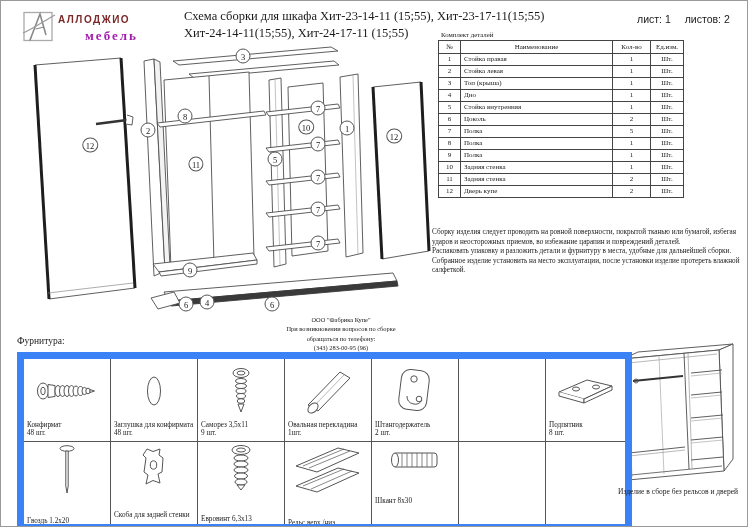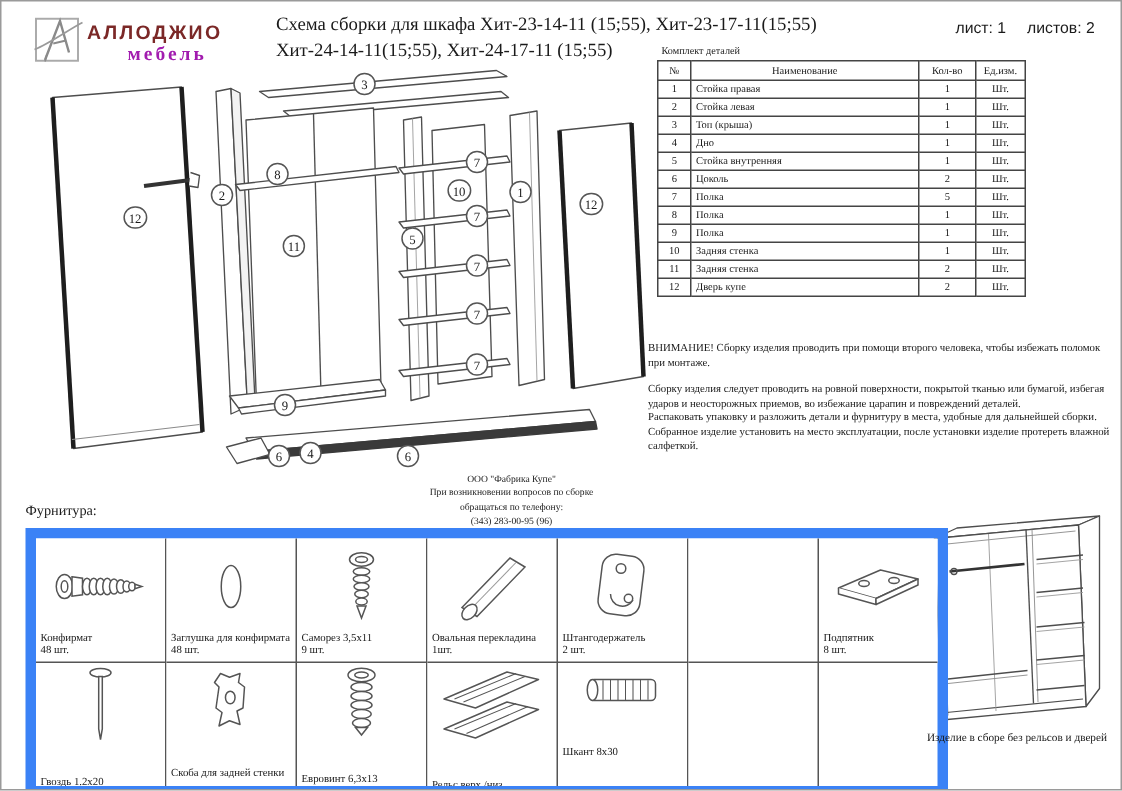--- a/index.html
+++ b/index.html
@@ -3,21 +3,21 @@
 <meta charset="utf-8">
 <style>
   * { margin:0; padding:0; box-sizing:border-box; }
   html,body { width:748px; height:527px; }
   body { font-family:"Liberation Serif", serif; color:#1a1a1a; background:#fff; }
   #page { position:relative; width:748px; height:527px; background:#fff; overflow:hidden; border:1px solid #9a9a9a; }
   .abs { position:absolute; }
 
   
   #logo-box { left:21px; top:9px; width:34px; height:34px; }
-  #brand { left:57px; top:13px; font-family:"Liberation Sans", sans-serif; font-weight:bold; font-size:13px; letter-spacing:1.5px; }
+  #brand { left:57px; top:13px; font-family:"Liberation Sans", sans-serif; font-weight:bold; font-size:10px; letter-spacing:1.5px; }
   #brand-sub { left:84px; top:27px; font-family:"Liberation Sans", sans-serif; font-weight:bold; font-size:13px; letter-spacing:2px; }
   #title1 { left:183px; top:8px;  font-size:12.5px; white-space:nowrap; }
   #title2 { left:183px; top:25px; font-size:12.5px; white-space:nowrap; }
   #sheet  { left:636px; top:12px; font-family:"Liberation Sans", sans-serif; font-size:10.5px; white-space:nowrap; }
   #sheet span { margin-right:14px; }
 
   
   #parts-caption { left:440px; top:30px; font-size:6.8px; }
   #parts-table { position:absolute; left:437px; top:39px; border-collapse:collapse; font-size:7px; }
   #parts-table th, #parts-table td { border:1px solid #444; padding:0 3px; height:12px; font-weight:normal; line-height:1; }
@@ -235,21 +235,20 @@
         <tr>
           <td class="c0">12</td>
           <td class="c1">Дверь купе</td>
           <td class="c2">2</td>
           <td class="c3">Шт.</td>
         </tr>
       </tbody>
   </table>
 
   <div class="abs" id="warning">
-    <div class="par">ВНИМАНИЕ! Сборку изделия проводить при помощи второго человека, чтобы избежать поломок при монтаже.</div>
     <div class="par">
       <div>Сборку изделия следует проводить на ровной поверхности, покрытой тканью или бумагой, избегая ударов и неосторожных приемов, во избежание царапин и повреждений деталей.</div>
       <div>Распаковать упаковку и разложить детали и фурнитуру в места, удобные для дальнейшей сборки.</div>
       <div>Собранное изделие установить на место эксплуатации, после установки изделие протереть влажной салфеткой.</div>
     </div>
   </div>
 
   <div class="abs" id="contact">
     <div>ООО "Фабрика Купе"</div>
     <div>При возникновении вопросов по сборке</div>

